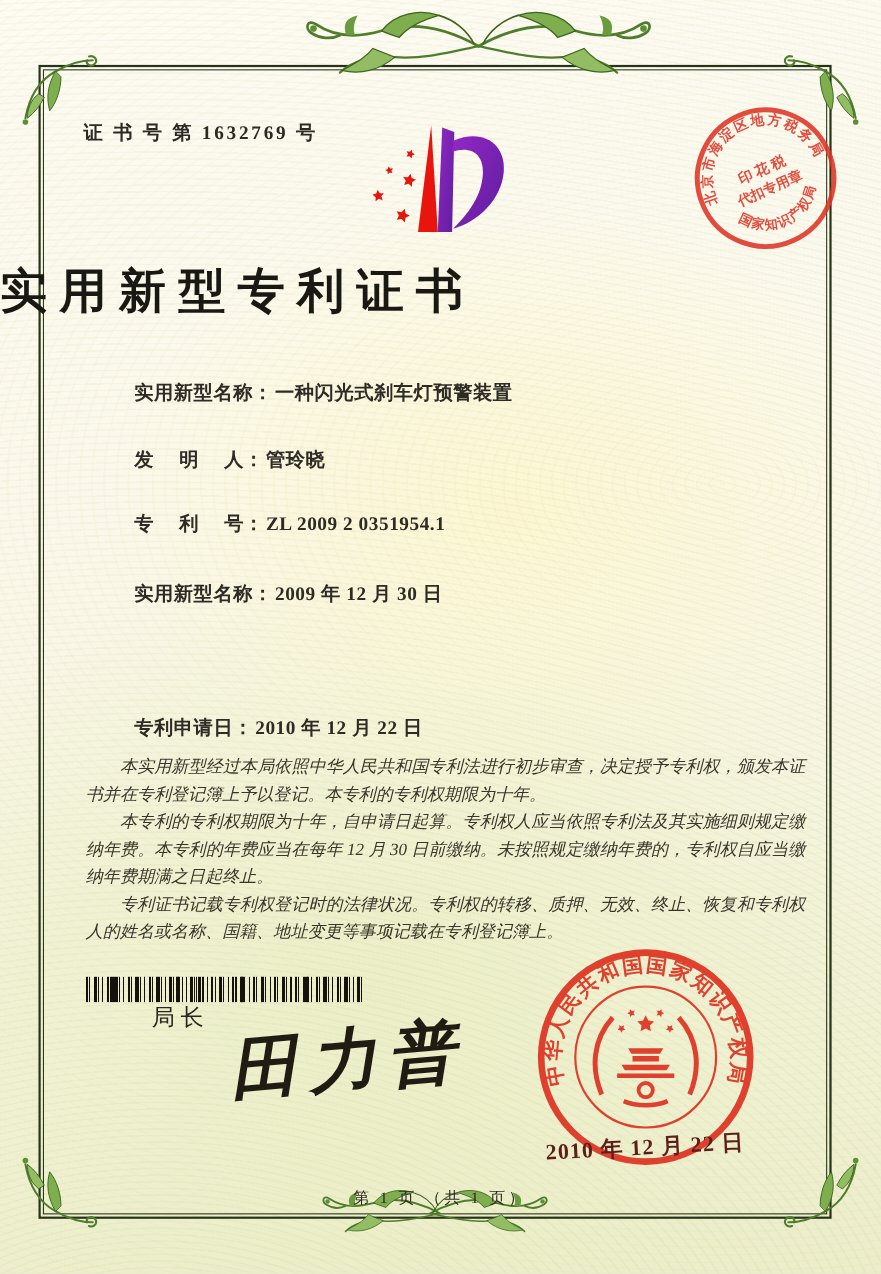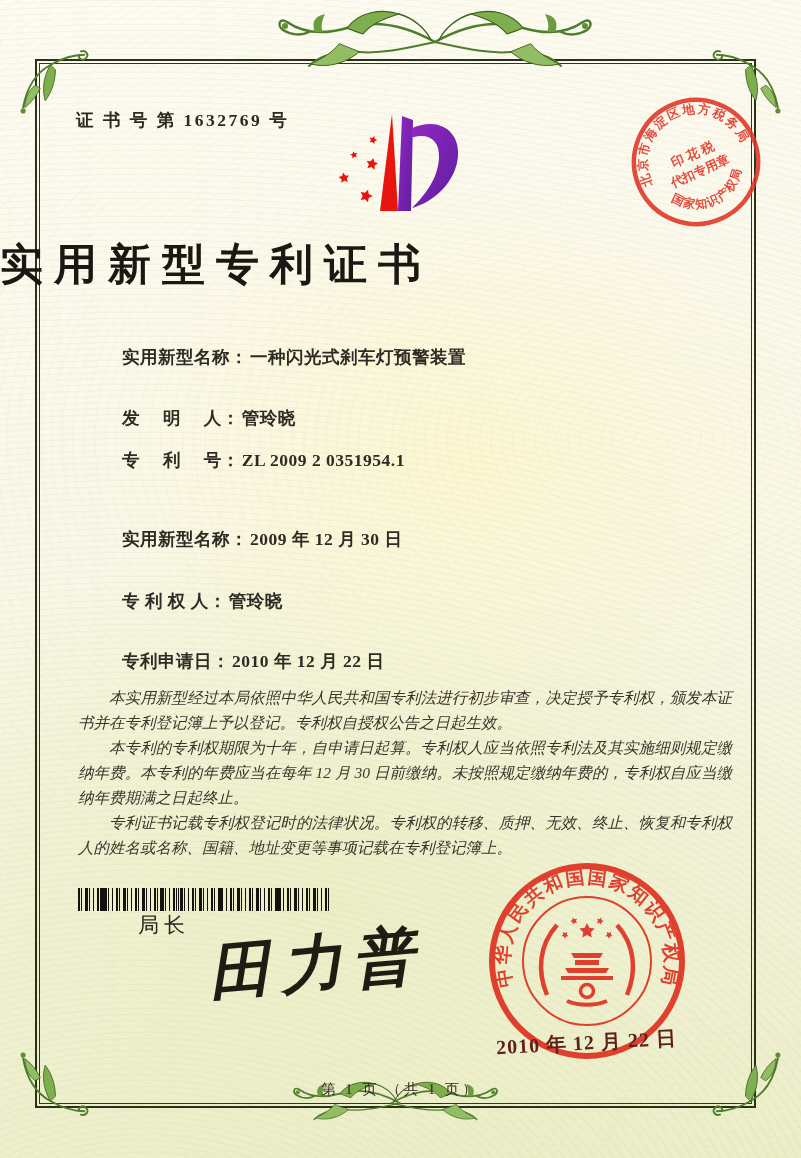--- a/index.html
+++ b/index.html
@@ -22,21 +22,21 @@
   .frame-inner { position:absolute; inset:2px; border:1px solid #2c3a1c; }
   .ornaments { position:absolute; left:0; top:0; pointer-events:none; }
 
   .cert-no { position:absolute; left:76px; top:108px; font-size:17.5px; letter-spacing:2.5px; color:#2c2922; font-weight:600; }
   .logo { position:absolute; left:328px; top:108px; }
   .tax-stamp { position:absolute; left:620px; top:86px; opacity:.88; }
   .title { position:absolute; top:236px; left:0; width:100%; text-align:left; font-size:43px; font-weight:700; letter-spacing:11px; color:#191813; }
 
   .row { position:absolute; left:78px; white-space:nowrap; font-size:17.5px; font-weight:600; color:#2e2a24; letter-spacing:.5px;margin-left:44px; }
   .row .val { margin-left:2px; }
-  .r0{top:345px}.r1{top:406px}.r2{top:448px}.r3{top:527px}.r4{top:589px}.r5{top:649px}
+  .r0{top:345px}.r1{top:406px}.r2{top:464px}.r3{top:527px}.r4{top:589px}.r5{top:649px}
 
   .body-text { position:absolute; left:78px; top:685px; width:654px; font-size:15.5px; line-height:25px; color:#3a342a; font-style:italic; font-weight:500; }
   .body-text p { margin:0; text-indent:2em; text-align:justify; }
 
   .barcode {
     position:absolute; left:78px; top:888px; width:253px; height:23px;
     background-image:
       repeating-linear-gradient(90deg, #15120e 0 2px, rgba(0,0,0,0) 2px 3px, #15120e 3px 4px, rgba(0,0,0,0) 4px 7px, #15120e 7px 10px, rgba(0,0,0,0) 10px 11px, #15120e 11px 12px, rgba(0,0,0,0) 12px 15px, #15120e 15px 16px, rgba(0,0,0,0) 16px 19px),
       repeating-linear-gradient(90deg, rgba(0,0,0,0) 0 23px, #15120e 23px 26px, rgba(0,0,0,0) 26px 41px, #15120e 41px 42px, rgba(0,0,0,0) 42px 59px);
   }
@@ -137,29 +137,26 @@
   </div>
   <div class="row r1">
     <span class="lbl">发　 明 　人：</span><span class="val">管玲晓</span>
   </div>
   <div class="row r2">
     <span class="lbl">专　 利 　号：</span><span class="val">ZL 2009 2 0351954.1</span>
   </div>
   <div class="row r3">
     <span class="lbl">实用新型名称：</span><span class="val">2009 年 12 月 30 日</span>
   </div>
-  <div class="row r4">
-    <span class="lbl">专 利 权 人：</span><span class="val">管玲晓</span>
-  </div>
   <div class="row r5">
     <span class="lbl">专利申请日：</span><span class="val">2010 年 12 月 22 日</span>
   </div>
 
   <div class="body-text">
-    <p>本实用新型经过本局依照中华人民共和国专利法进行初步审查，决定授予专利权，颁发本证书并在专利登记簿上予以登记。专利权自授权公告之日起生效。</p>
+    <p>本实用新型经过本局依照中华人民共和国专利法进行初步审查，决定授予专利权，颁发本证书并在专利登记簿上予以登记。本专利的专利权期限为十年。</p>
     <p>本专利的专利权期限为十年，自申请日起算。专利权人应当依照专利法及其实施细则规定缴纳年费。本专利的年费应当在每年 12 月 30 日前缴纳。未按照规定缴纳年费的，专利权自应当缴纳年费期满之日起终止。</p>
     <p>专利证书记载专利权登记时的法律状况。专利权的转移、质押、无效、终止、恢复和专利权人的姓名或名称、国籍、地址变更等事项记载在专利登记簿上。</p>
   </div>
 
   <div class="barcode"></div>
 
   <div class="sig-title">局长</div>
   <div class="sig-name">田力普</div>
 
   <svg class="seal" width="210" height="210" viewBox="-105 -105 210 210">

